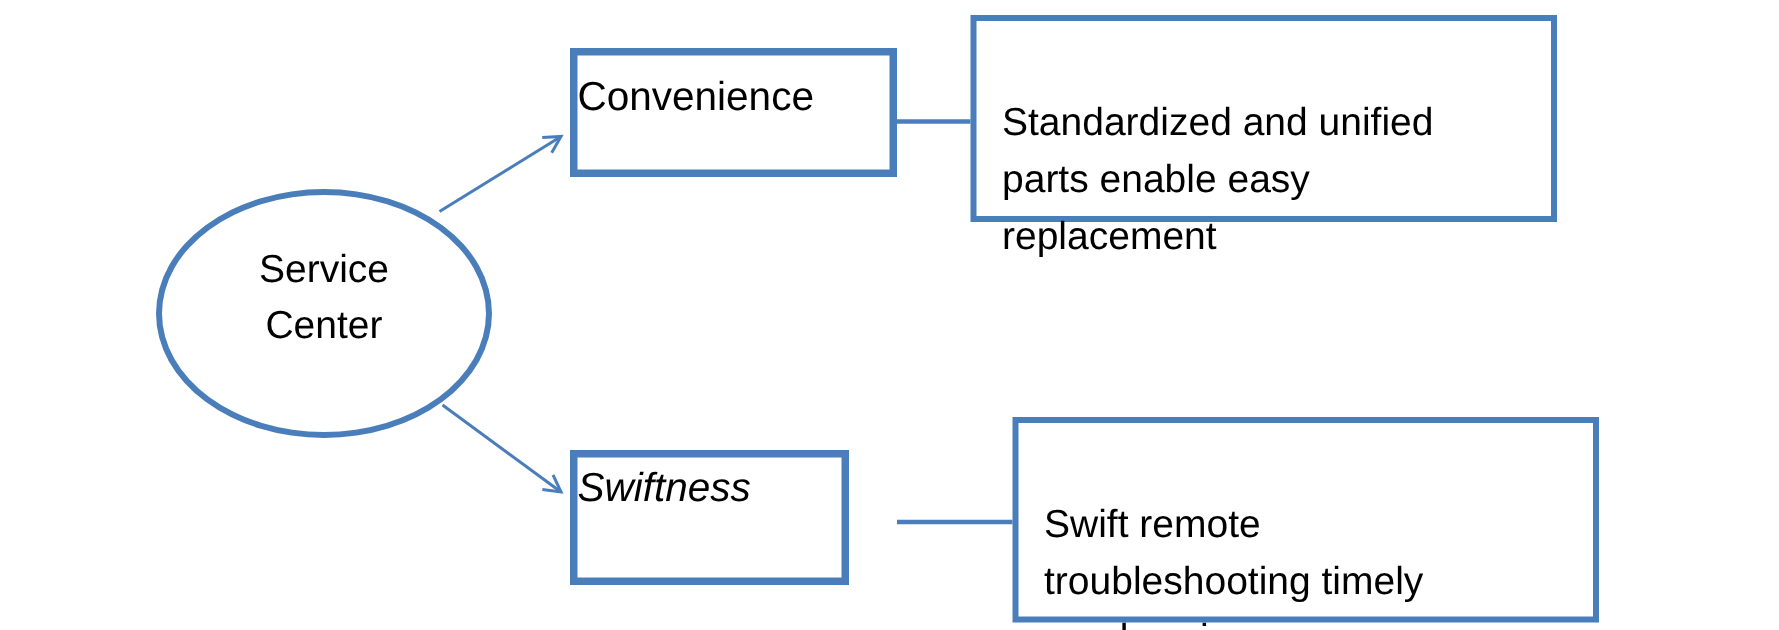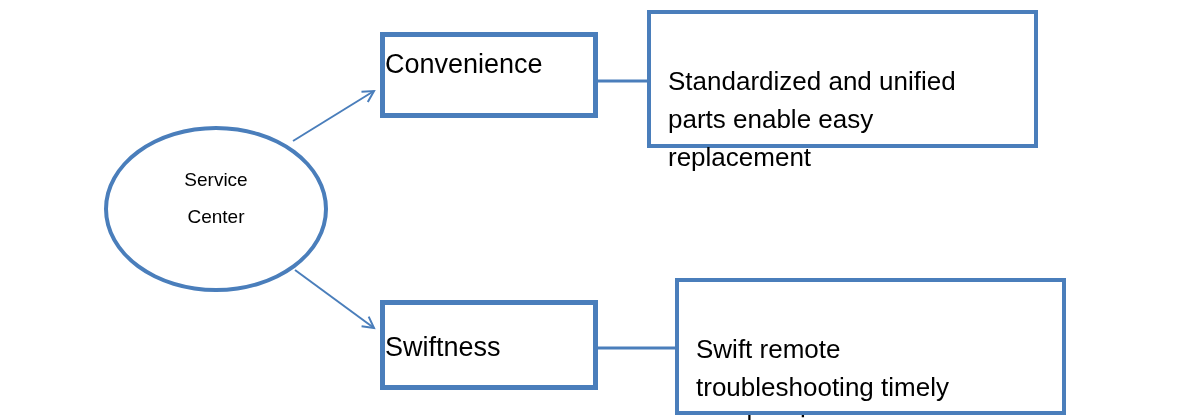--- a/index.html
+++ b/index.html
@@ -42,21 +42,21 @@
     height: 166px;
     border-radius: 50%;
     display: flex;
     align-items: center;
     justify-content: center;
     text-align: center;
   }
   .ellipse-label {
     display: inline-block;
     white-space: pre-line;
-    font-size: 19px;
+    font-size: 26px;
     line-height: 37px;
     transform: translateY(-11px);
   }
   .node-box {
     border-width: 5px;
     display: flex;
     justify-content: flex-start;
     align-items: flex-start;
     font-size: 27px;
     line-height: 32px;
@@ -64,23 +64,24 @@
   .node-convenience {
     left: 380px;
     top: 32px;
     width: 218px;
     height: 86px;
     padding-top: 11px;
   }
   .node-swiftness {
     left: 380px;
     top: 300px;
-    width: 218px;
+    width: 186px;
     height: 90px;
-    padding-top: 26px;
+    padding-top: 4px;
+    font-style: italic;
   }
   .desc-box {
     font-size: 26px;
     line-height: 38px;
     padding: 10px 14px 0 17px;
     white-space: pre-line;
     text-align: left;
   }
   .desc-convenience {
     left: 647px;

